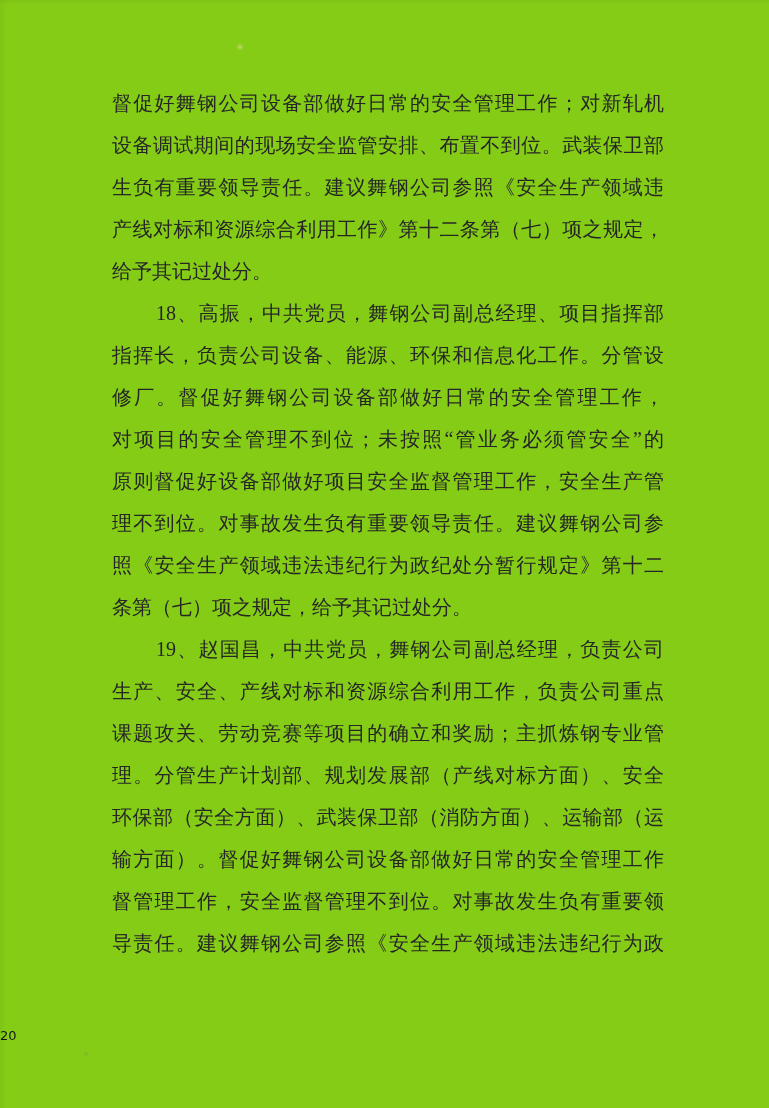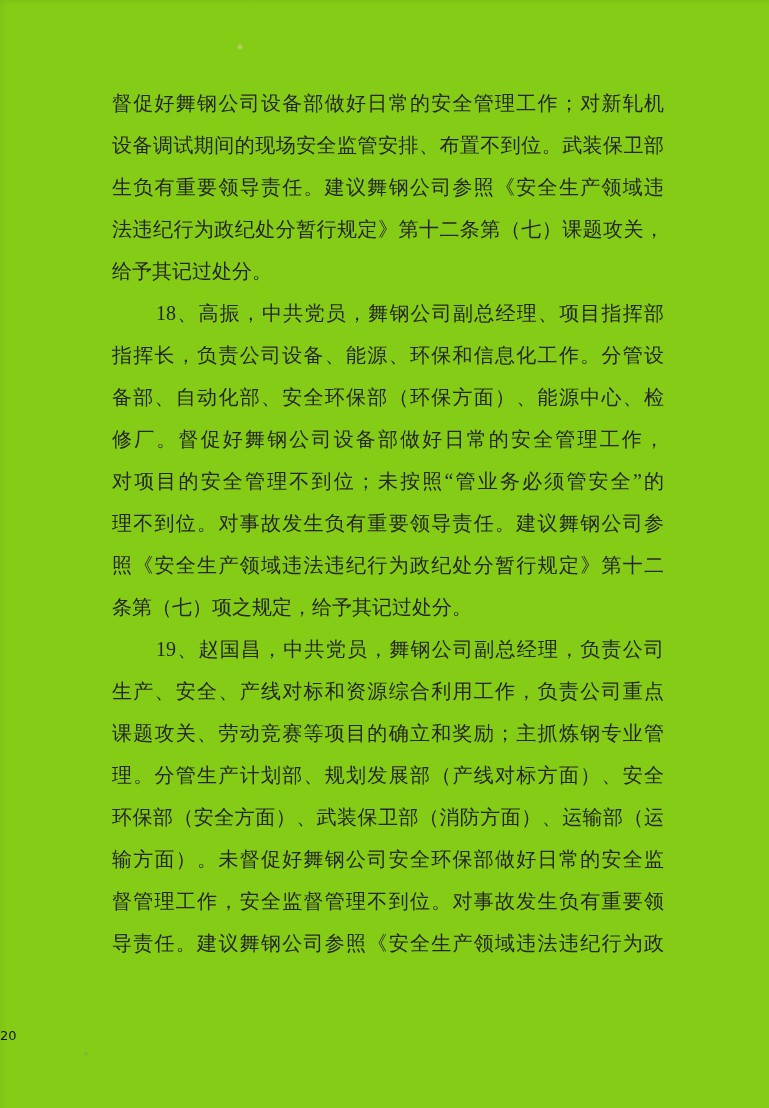--- a/index.html
+++ b/index.html
@@ -88,34 +88,34 @@
 <div class="page">
   <div class="edge-top"></div>
   <div class="edge-left"></div>
   <div class="scan-speck"></div>
   <div class="scan-speck-2"></div>
 
   <div class="text-body">
       <div class="text-line">督促好舞钢公司设备部做好日常的安全管理工作；对新轧机</div>
       <div class="text-line">设备调试期间的现场安全监管安排、布置不到位。武装保卫部</div>
       <div class="text-line">生负有重要领导责任。建议舞钢公司参照《安全生产领域违</div>
-      <div class="text-line">法违纪行为政纪处分暂行规定》第十二条第（七）课题攻关，</div>
+      <div class="text-line">产线对标和资源综合利用工作》第十二条第（七）项之规定，</div>
       <div class="text-line no-justify">给予其记过处分。</div>
       <div class="text-line indent">18、高振，中共党员，舞钢公司副总经理、项目指挥部</div>
       <div class="text-line">指挥长，负责公司设备、能源、环保和信息化工作。分管设</div>
-      <div class="text-line">备部、自动化部、安全环保部（环保方面）、能源中心、检</div>
       <div class="text-line">修厂。督促好舞钢公司设备部做好日常的安全管理工作，</div>
       <div class="text-line">对项目的安全管理不到位；未按照“管业务必须管安全”的</div>
+      <div class="text-line">原则督促好设备部做好项目安全监督管理工作，安全生产管</div>
       <div class="text-line">理不到位。对事故发生负有重要领导责任。建议舞钢公司参</div>
       <div class="text-line">照《安全生产领域违法违纪行为政纪处分暂行规定》第十二</div>
       <div class="text-line no-justify">条第（七）项之规定，给予其记过处分。</div>
       <div class="text-line indent">19、赵国昌，中共党员，舞钢公司副总经理，负责公司</div>
       <div class="text-line">生产、安全、产线对标和资源综合利用工作，负责公司重点</div>
       <div class="text-line">课题攻关、劳动竞赛等项目的确立和奖励；主抓炼钢专业管</div>
       <div class="text-line">理。分管生产计划部、规划发展部（产线对标方面）、安全</div>
       <div class="text-line">环保部（安全方面）、武装保卫部（消防方面）、运输部（运</div>
-      <div class="text-line">输方面）。未督促好舞钢公司安全环保部做好日常的安全监</div>
+      <div class="text-line">输方面）。督促好舞钢公司设备部做好日常的安全管理工作</div>
       <div class="text-line">督管理工作，安全监督管理不到位。对事故发生负有重要领</div>
       <div class="text-line">导责任。建议舞钢公司参照《安全生产领域违法违纪行为政</div>
     </div>
 
   <div class="page-number">20</div>
 </div>
 
 </body></html>

